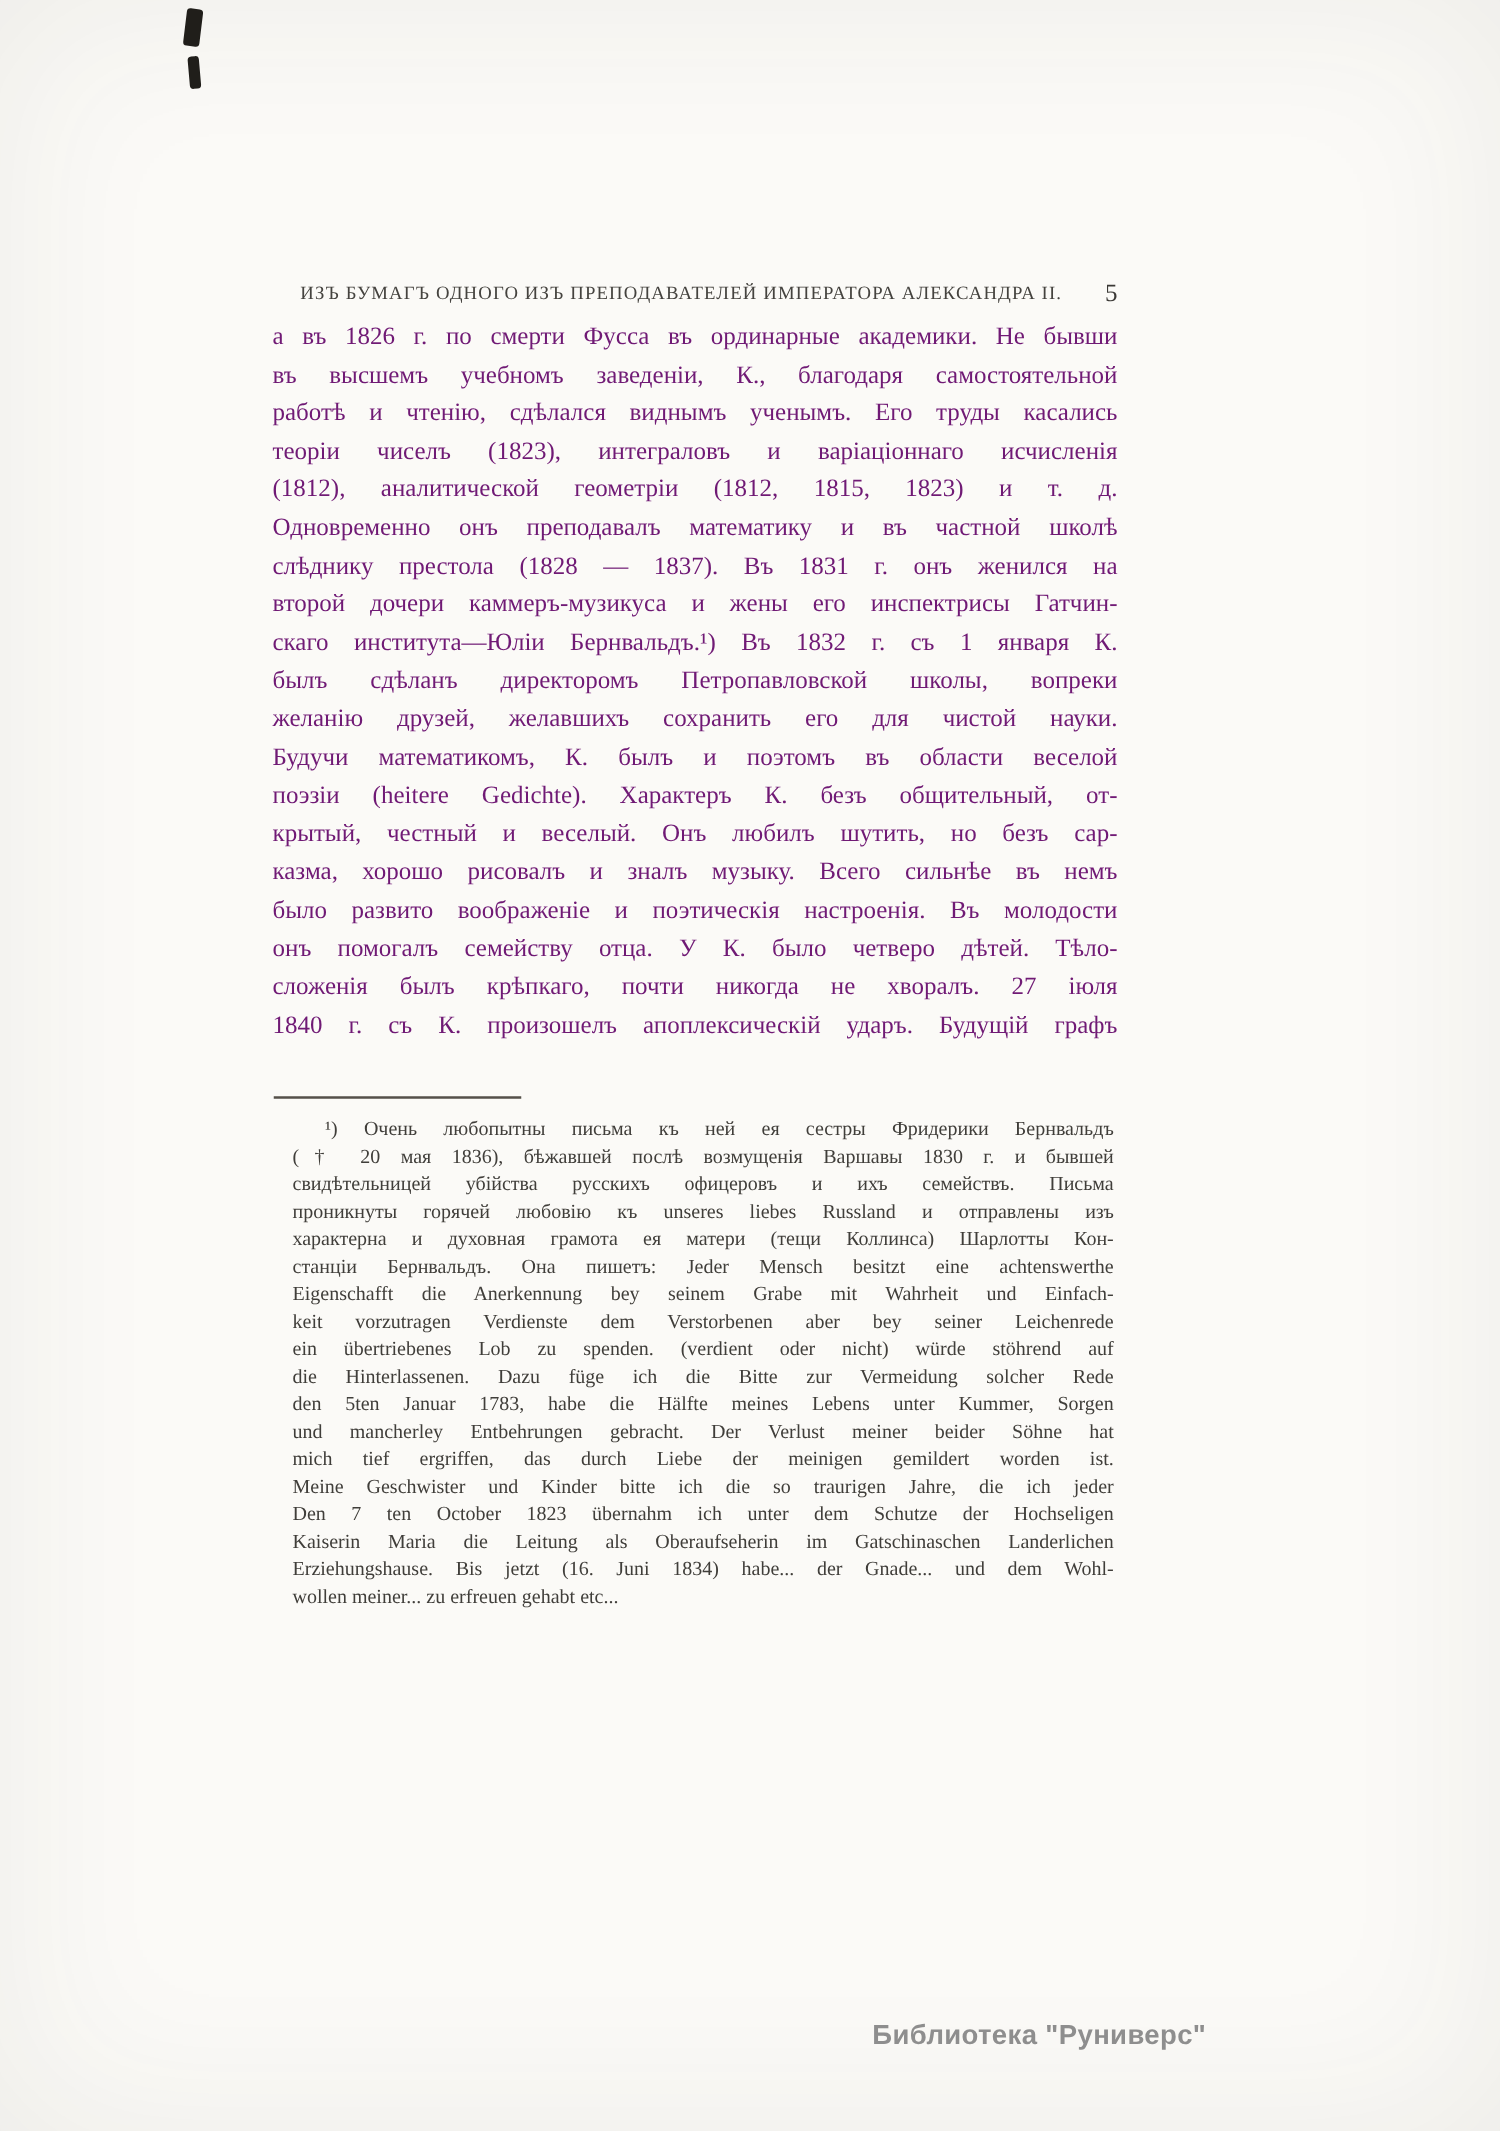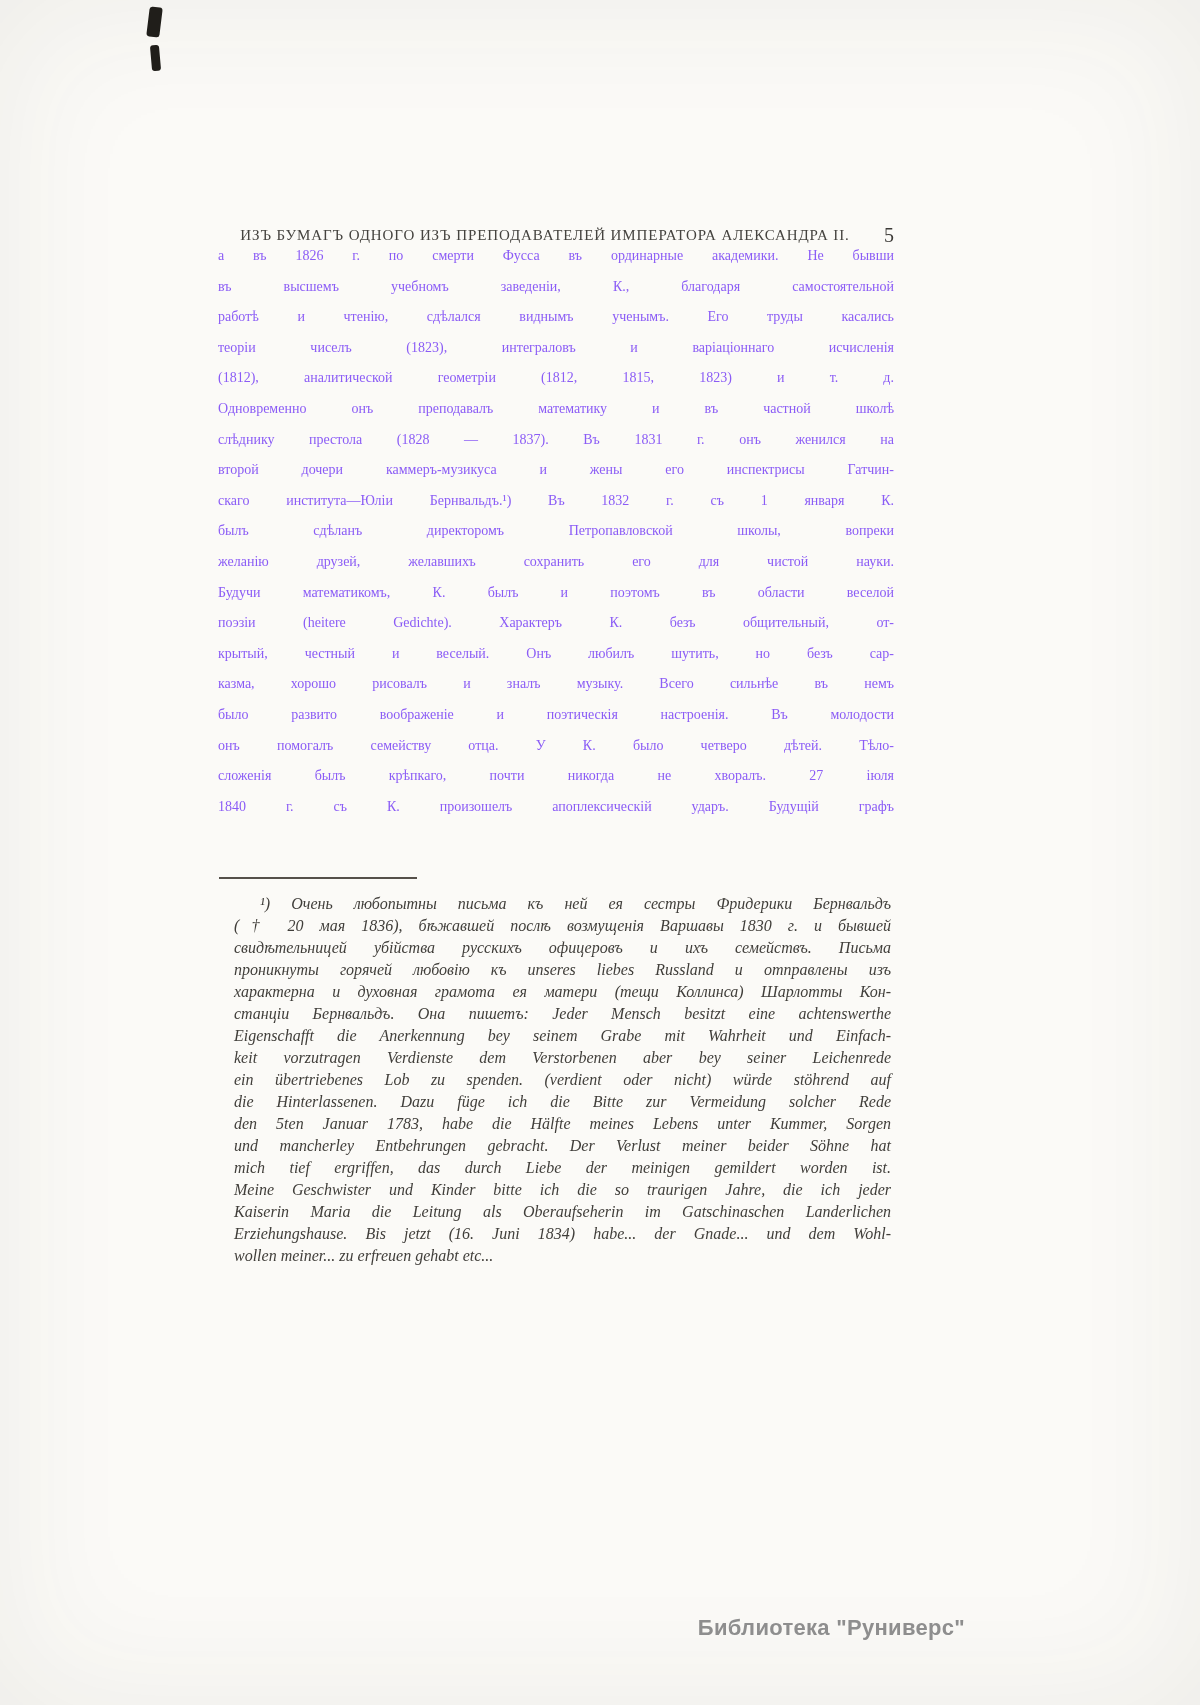--- a/index.html
+++ b/index.html
@@ -27,35 +27,35 @@
   .rh-title {
     display: block; text-align: center;
     font-size: 15px; letter-spacing: 0.9px;
     color: #45433f; padding-right: 22px;
     white-space: nowrap;
   }
   .rh-page { position: absolute; right: 0; top: -3px; font-size: 20px; color: #3b3936; }
 
   
   .body-text {
-    position: absolute; top: 241px; left: 218px; width: 676px;
-    font-size: 14px; line-height: 30.6px; color: #8b5cf6;
+    position: absolute; top: 254px; left: 218px; width: 676px;
+    font-size: 20px; line-height: 30.6px; color: #701a75;
   }
   .body-line { text-align: justify; text-align-last: justify; }
 
   
   .footnote-rule {
     position: absolute; top: 877px; left: 219px;
     width: 198px; height: 2px; background: #55504a;
   }
 
   
   .footnote {
     position: absolute; top: 893px; left: 234px; width: 657px;
-    font-size: 16px; line-height: 22px; color: #403e3a; font-style: italic;
+    font-size: 16px; line-height: 22px; color: #403e3a;
   }
   .fn-line { text-align: justify; text-align-last: justify; }
   .fn-line:first-child { text-indent: 26px; }
   .fn-line:last-child { text-align-last: left; }
 
   
   .watermark {
     position: absolute; top: 1615px; right: 235px;
     font-family: "Liberation Sans", "DejaVu Sans", sans-serif;
     font-size: 22px; font-weight: bold;
@@ -107,20 +107,21 @@
       <div class="fn-line">характерна и духовная грамота ея матери (тещи Коллинса) Шарлотты Кон-</div>
       <div class="fn-line">станціи Бернвальдъ. Она пишетъ: Jeder Mensch besitzt eine achtenswerthe</div>
       <div class="fn-line">Eigenschafft die Anerkennung bey seinem Grabe mit Wahrheit und Einfach-</div>
       <div class="fn-line">keit vorzutragen Verdienste dem Verstorbenen aber bey seiner Leichenrede</div>
       <div class="fn-line">ein übertriebenes Lob zu spenden. (verdient oder nicht) würde stöhrend auf</div>
       <div class="fn-line">die Hinterlassenen. Dazu füge ich die Bitte zur Vermeidung solcher Rede</div>
       <div class="fn-line">den 5ten Januar 1783, habe die Hälfte meines Lebens unter Kummer, Sorgen</div>
       <div class="fn-line">und mancherley Entbehrungen gebracht. Der Verlust meiner beider Söhne hat</div>
       <div class="fn-line">mich tief ergriffen, das durch Liebe der meinigen gemildert worden ist.</div>
       <div class="fn-line">Meine Geschwister und Kinder bitte ich die so traurigen Jahre, die ich jeder</div>
+      <div class="fn-line">Den 7 ten October 1823 übernahm ich unter dem Schutze der Hochseligen</div>
       <div class="fn-line">Kaiserin Maria die Leitung als Oberaufseherin im Gatschinaschen Landerlichen</div>
       <div class="fn-line">Erziehungshause. Bis jetzt (16. Juni 1834) habe... der Gnade... und dem Wohl-</div>
       <div class="fn-line">wollen meiner... zu erfreuen gehabt etc...</div>
     </div>
 
   <div class="watermark">Библиотека "Руниверс"</div>
 
 </div>
 
 </body></html>

